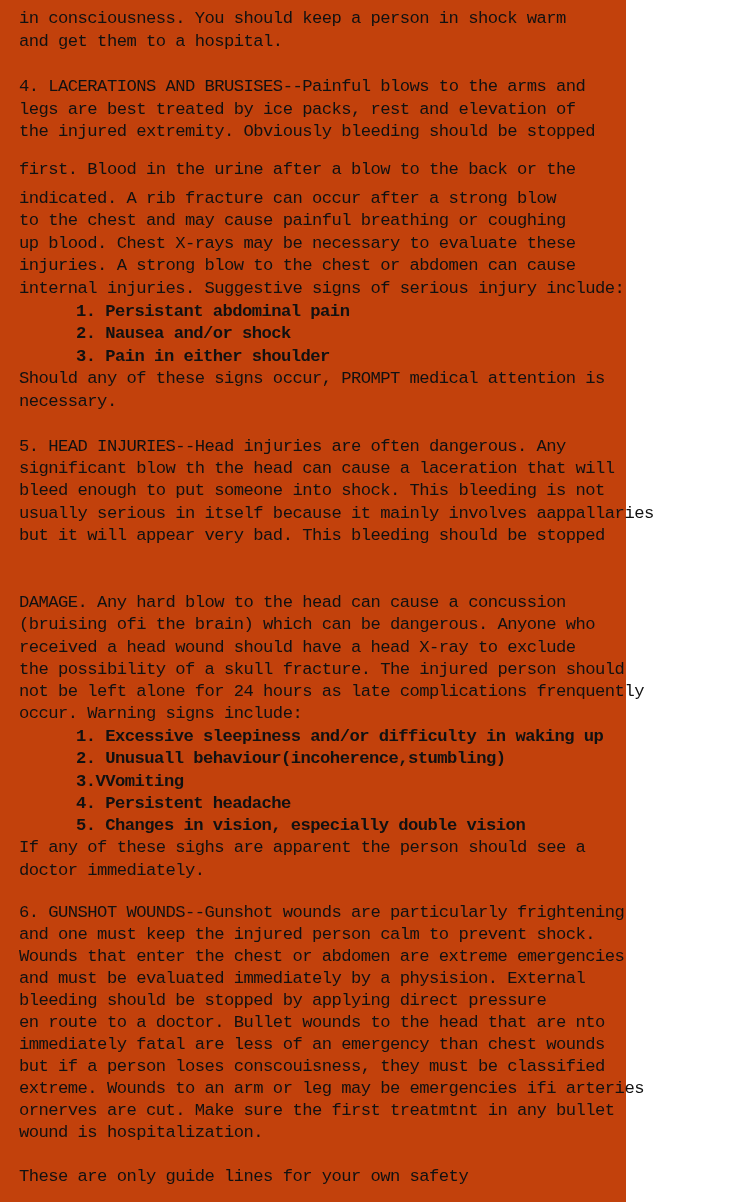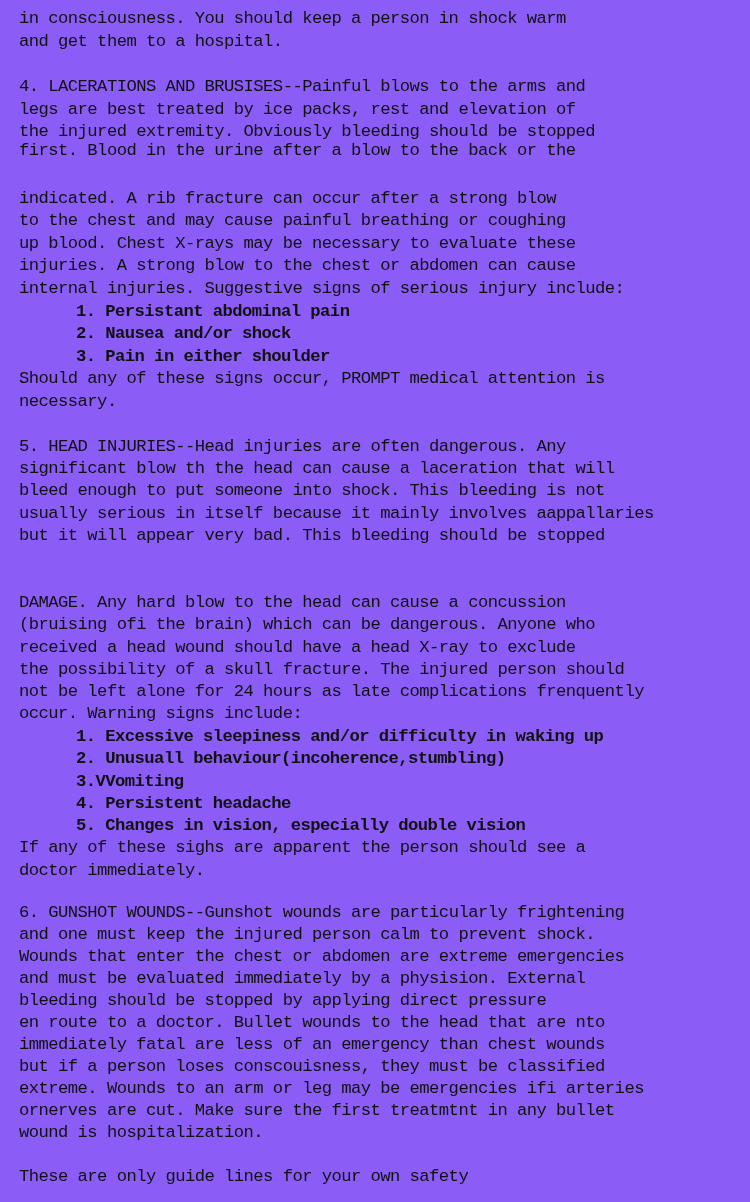--- a/index.html
+++ b/index.html
@@ -1,40 +1,40 @@
 <!DOCTYPE html>
 <html><head>
 <meta charset="utf-8">
 <style>
   html, body { margin: 0; padding: 0; background: #ffffff; }
   body { width: 750px; height: 1202px; position: relative; overflow: hidden; }
   .page {
-    position: absolute; left: 0; top: 0; width: 750px; height: 1202px;
-    background: #8b5cf6;
+    position: absolute; left: 0; top: 0; width: 626px; height: 1202px;
+    background: #c2410c;
     font-family: "Liberation Mono", "DejaVu Sans Mono", monospace;
     font-size: 17.2px; color: #111111; letter-spacing: -0.55px;
   }
   .line {
     position: absolute; left: 19px; white-space: pre; line-height: 22px; height: 22px;
   }
   .line.item { left: 76px; font-weight: bold; }
   .u { text-decoration-thickness: 1px; text-underline-offset: 3px; }
 </style>
 </head>
 <body>
 
 <div class="page">
 
   <div class="line" style="top:8px">in consciousness. You should keep a person in shock warm</div>
   <div class="line" style="top:31px">and get them to a hospital.</div>
 
   <div class="line" style="top:76px"><span>4.</span> <span class="u">LACERATIONS AND BRUSISES</span><span>--Painful blows to the arms and</span></div>
   <div class="line" style="top:99px">legs are best treated by ice packs, rest and elevation of</div>
   <div class="line" style="top:121px">the injured extremity. Obviously bleeding should be stopped</div>
-  <div class="line" style="top:140px">first. Blood in the urine after a blow to the back or the</div>
+  <div class="line" style="top:159px">first. Blood in the urine after a blow to the back or the</div>
   <div class="line" style="top:188px">indicated. A rib fracture can occur after a strong blow</div>
   <div class="line" style="top:210px">to the chest and may cause painful breathing or coughing</div>
   <div class="line" style="top:233px">up blood. Chest X-rays may be necessary to evaluate these</div>
   <div class="line" style="top:255px">injuries. A strong blow to the chest or abdomen can cause</div>
   <div class="line" style="top:278px">internal injuries. Suggestive signs of serious injury include:</div>
   <div class="line item" style="top:301px">1. Persistant abdominal pain</div>
   <div class="line item" style="top:323px">2. Nausea and/or shock</div>
   <div class="line item" style="top:346px">3. Pain in either shoulder</div>
   <div class="line" style="top:368px">Should any of these signs occur, PROMPT medical attention is</div>
   <div class="line" style="top:391px">necessary.</div>

